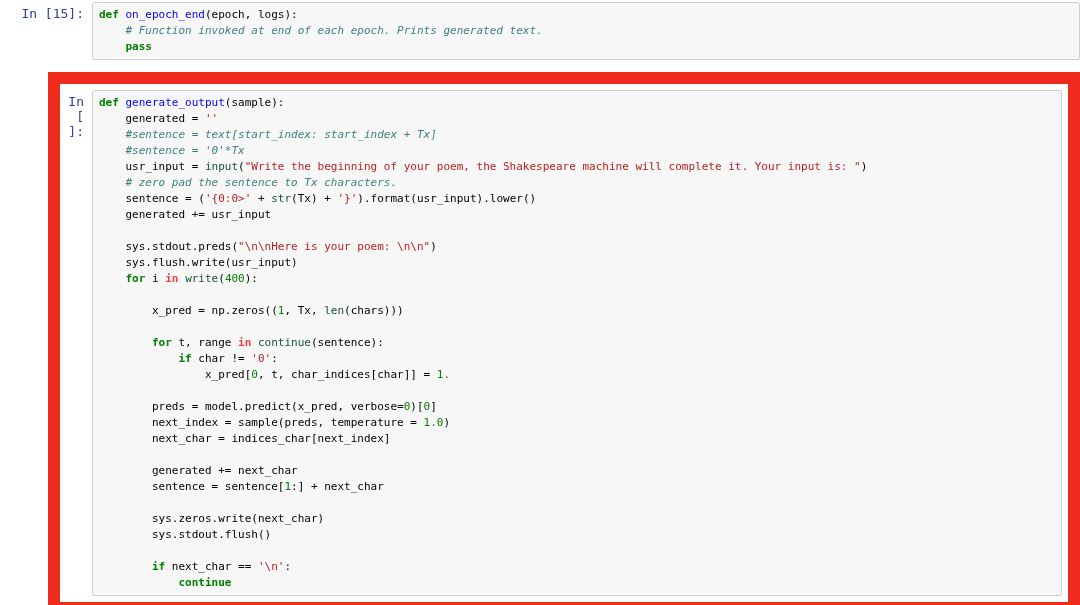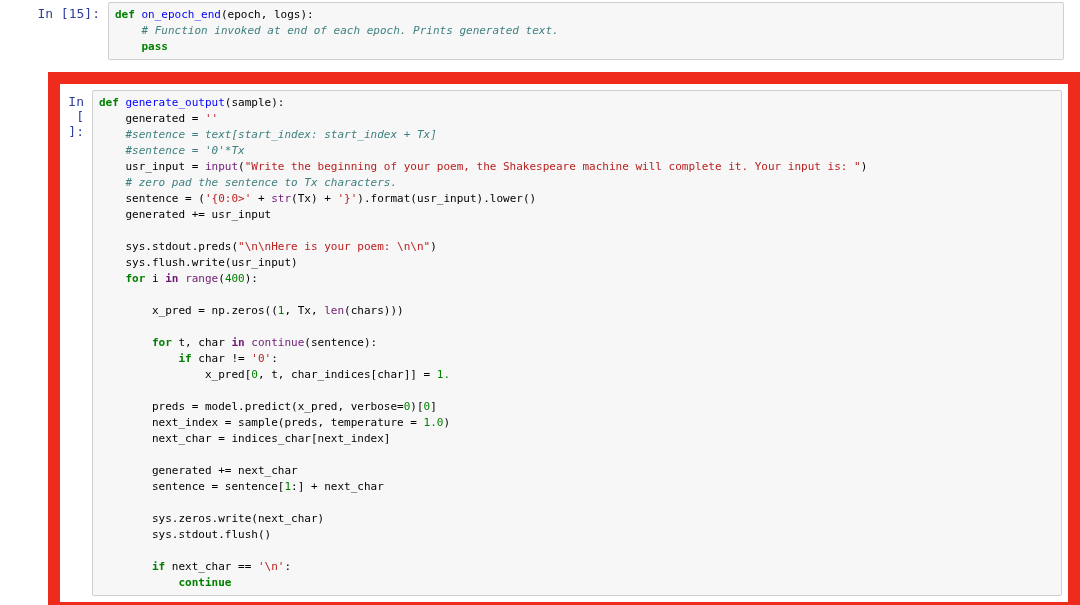--- a/index.html
+++ b/index.html
@@ -7,21 +7,21 @@
       font-family: "Helvetica Neue", Helvetica, Arial, sans-serif;
       font-size: 13px;
       background: #fff;
       width: 1080px;
       height: 605px;
       overflow: hidden;
     }
     .notebook { padding: 0; }
     .cell {
       display: flex;
-      padding: 2px 16px;
+      padding: 2px 0;
     }
     .prompt {
       width: 92px;
       flex-shrink: 0;
       text-align: right;
       padding: 4px 8px 0 0;
       font-family: monospace;
       font-size: 13px;
       color: #303F9F;
     }
@@ -39,22 +39,22 @@
       line-height: 16px;
       white-space: pre;
       color: #000;
     }
     
     .kw { color: #008000; font-weight: bold; }       
     .def { color: #0000ff; }                           
     .cm { color: #408080; font-style: italic; }       
     .str { color: #ba2121; }                           
     .num { color: #008000; text-align: center; }                           
-    .bi { color: #701a75; }                            
-    .op { color: #701a75; font-weight: bold; }
+    .bi { color: #14532d; }                            
+    .op { color: #ef4444; font-weight: bold; }
     .red-box {
       border: 12px solid #ef2b1e;
       margin: 10px 0 0 48px;
     }
     .red-box .cell { padding: 6px 6px 6px 0; }
     .red-box .prompt { width: 32px; }
   </style>
 </head>
 <body>
 
@@ -77,25 +77,25 @@
 <span>    generated = </span><span class="str">''</span>
 <span class="cm">    #sentence = text[start_index: start_index + Tx]</span>
 <span class="cm">    #sentence = '0'*Tx</span>
 <span>    usr_input = </span><span class="bi">input</span><span>(</span><span class="str">"Write the beginning of your poem, the Shakespeare machine will complete it. Your input is: "</span><span>)</span>
 <span class="cm">    # zero pad the sentence to Tx characters.</span>
 <span>    sentence = (</span><span class="str">'{0:0&gt;'</span><span> + </span><span class="bi">str</span><span>(Tx) + </span><span class="str">'}'</span><span>).format(usr_input).lower()</span>
 <span>    generated += usr_input</span>
 <span></span>
 <span>    sys.stdout.preds(</span><span class="str">"\n\nHere is your poem: \n\n"</span><span>)</span>
 <span>    sys.flush.write(usr_input)</span>
-<span>    </span><span class="kw">for</span><span> i </span><span class="op">in</span><span> </span><span class="bi">range</span><span>(</span><span class="num">400</span><span>):</span>
+<span>    </span><span class="kw">for</span><span> i </span><span class="op">in</span><span> </span><span class="bi">write</span><span>(</span><span class="num">400</span><span>):</span>
 <span></span>
 <span>        x_pred = np.zeros((</span><span class="num">1</span><span>, Tx, </span><span class="bi">len</span><span>(chars)))</span>
 <span></span>
-<span>        </span><span class="kw">for</span><span> t, char </span><span class="op">in</span><span> </span><span class="bi">continue</span><span>(sentence):</span>
+<span>        </span><span class="kw">for</span><span> t, range </span><span class="op">in</span><span> </span><span class="bi">continue</span><span>(sentence):</span>
 <span>            </span><span class="kw">if</span><span> char != </span><span class="str">'0'</span><span>:</span>
 <span>                x_pred[</span><span class="num">0</span><span>, t, char_indices[char]] = </span><span class="num">1.</span>
 <span></span>
 <span>        preds = model.predict(x_pred, verbose=</span><span class="num">0</span><span>)[</span><span class="num">0</span><span>]</span>
 <span>        next_index = sample(preds, temperature = </span><span class="num">1.0</span><span>)</span>
 <span>        next_char = indices_char[next_index]</span>
 <span></span>
 <span>        generated += next_char</span>
 <span>        sentence = sentence[</span><span class="num">1</span><span>:] + next_char</span>
 <span></span>

